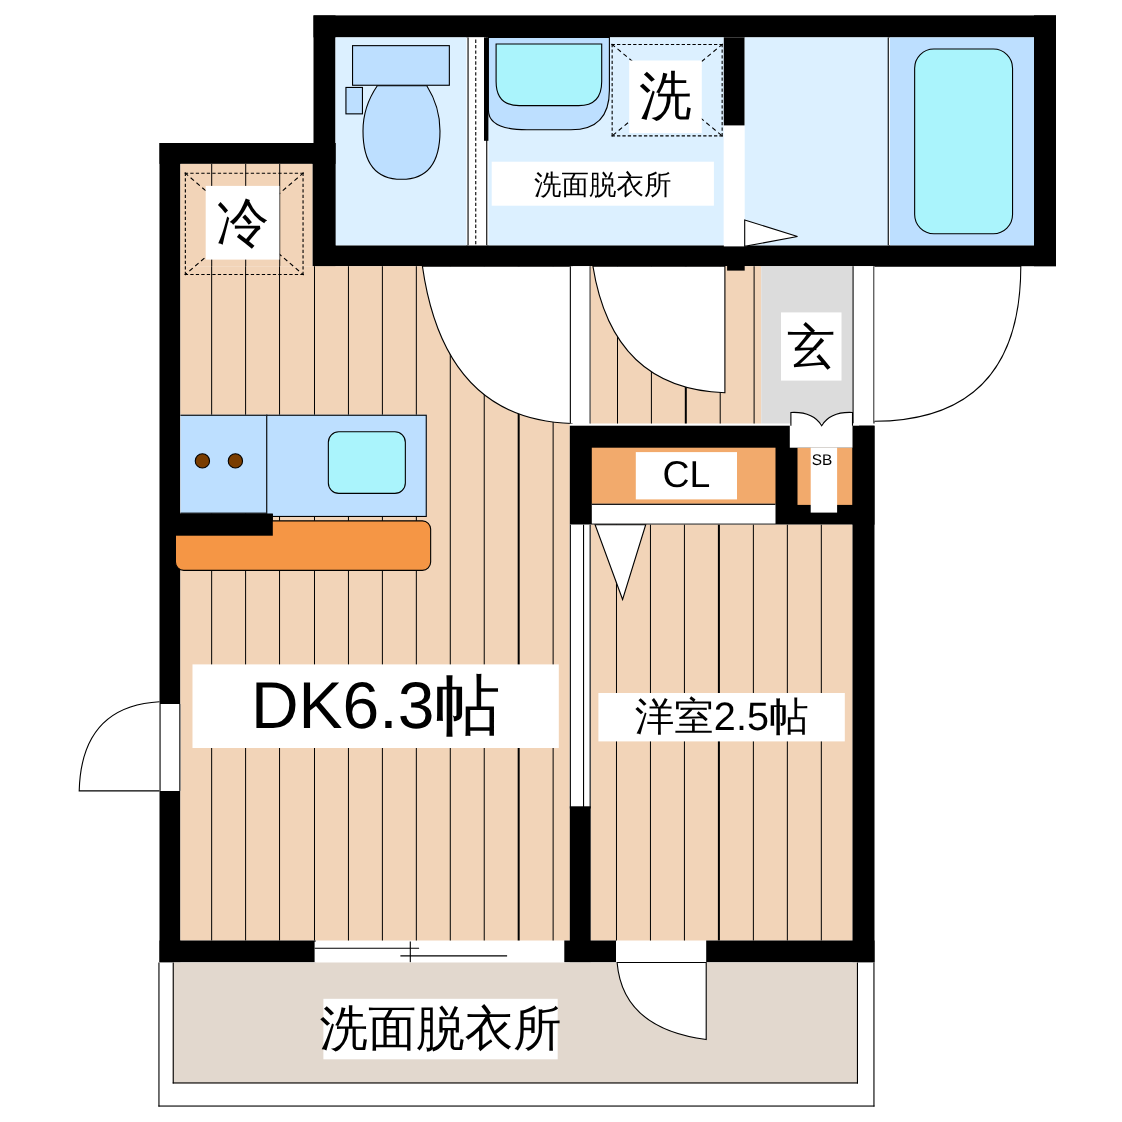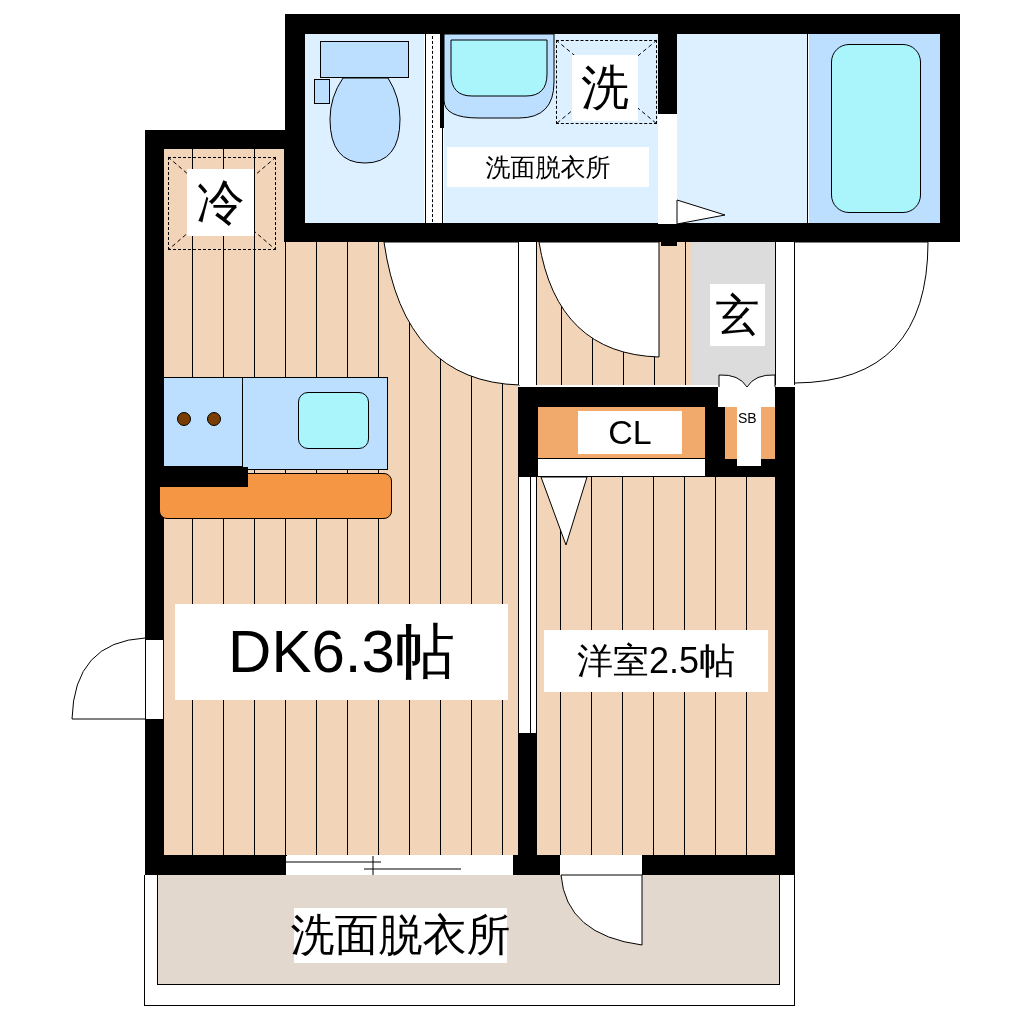--- a/index.html
+++ b/index.html
@@ -80,51 +80,51 @@
 
 <div class="abs" style="left:692px;top:242px;width:83px;height:143px;background:#dcdcdc;"></div>
 <div class="label" style="left:710px;top:284px;width:55px;height:62px;font-size:44px;">玄</div>
 <div class="abs" style="left:775px;top:242px;width:20px;height:143px;background:#fff;border-left:1px solid #000;border-right:1px solid #000;"></div>
 <svg style="left:795px;top:242px;" width="135" height="143">
   <path d="M0,0 L133,0 Q133,140 0,141" fill="#fff" stroke="#000" stroke-width="1"></path>
 </svg>
 
 <div class="wall" style="left:518px;top:387px;width:277px;height:90px;"></div>
 <div class="abs" style="left:538px;top:407px;width:167px;height:51px;background:#f2aa6c;"></div>
-<div class="label" style="left:578px;top:411px;width:104px;height:43px;font-size:34px;">CL</div>
+<div class="label" style="left:578px;top:411px;width:92px;height:43px;font-size:34px;">CL</div>
 <div class="abs" style="left:538px;top:458px;width:167px;height:18px;background:#fff;border-top:1px solid #000;"></div>
 <div class="abs" style="left:725px;top:407px;width:50px;height:52px;background:#f2aa6c;"></div>
 <div class="abs" style="left:718px;top:385px;width:63px;height:22px;background:#fff;"></div>
 <div class="abs" style="left:737px;top:407px;width:24px;height:59px;background:#fff;"></div>
 <svg style="left:719px;top:372px;" width="57" height="16">
   <path d="M0,15 L0,3 Q20,2 28,15 Q36,2 56,3 L56,15" fill="#fff" stroke="#000" stroke-width="1"></path>
 </svg>
 <div class="label" style="left:738px;top:405px;width:37px;height:26px;font-size:14px;background:transparent;overflow:hidden;justify-content:flex-start;">SB</div>
 
 <div class="floor" style="left:537px;top:477px;width:238px;height:378px;background-position:-7px 0;"></div>
 <svg style="left:541px;top:477px;" width="48" height="70">
   <polygon points="0,0 46,0 25,68" fill="#fff" stroke="#000" stroke-width="1"></polygon>
 </svg>
-<div class="label" style="left:544px;top:630px;width:224px;height:62px;font-size:36px;">洋室2.5帖</div>
+<div class="label" style="left:544px;top:630px;width:224px;height:44px;font-size:36px;">洋室2.5帖</div>
 <div class="wall" style="left:775px;top:387px;width:20px;height:488px;"></div>
 
 <div class="abs" style="left:518px;top:477px;width:19px;height:258px;background:#fff;border-left:1px solid #000;border-right:1px solid #000;"></div>
 <div class="abs" style="left:530px;top:477px;width:0;height:258px;border-left:1px solid #000;"></div>
 <div class="wall" style="left:518px;top:733px;width:19px;height:142px;"></div>
 
 <div class="abs" style="left:164px;top:377px;width:79px;height:90px;background:#bddfff;border:1px solid #000;border-left:none;"></div>
 <div class="abs" style="left:177px;top:412px;width:14px;height:14px;border-radius:50%;background:#7a3d00;border:1px solid #000;"></div>
 <div class="abs" style="left:207px;top:412px;width:14px;height:14px;border-radius:50%;background:#7a3d00;border:1px solid #000;"></div>
 <div class="abs" style="left:242px;top:377px;width:146px;height:93px;background:#bddfff;border:1px solid #000;"></div>
 <div class="abs" style="left:298px;top:392px;width:71px;height:57px;background:#aaf4fc;border:1px solid #000;border-radius:10px;"></div>
 <div class="wall" style="left:158px;top:467px;width:90px;height:20px;"></div>
 <div class="abs" style="left:159px;top:473px;width:233px;height:46px;background:#f59645;border:1px solid #000;border-radius:8px;"></div>
 <div class="wall" style="left:158px;top:467px;width:90px;height:20px;"></div>
 
-<div class="label" style="left:175px;top:604px;width:333px;height:96px;font-size:60px;">DK6.3帖</div>
+<div class="label" style="left:175px;top:604px;width:333px;height:76px;font-size:60px;">DK6.3帖</div>
 
 <div class="abs" style="left:145px;top:640px;width:19px;height:79px;background:#fff;border-left:1px solid #000;border-right:1px solid #000;"></div>
 <svg style="left:72px;top:638px;" width="74" height="82">
   <path d="M73,0 Q2,4 0,81 L73,81" fill="none" stroke="#000" stroke-width="1"></path>
 </svg>
 
 <div class="wall" style="left:145px;top:855px;width:142px;height:20px;"></div>
 <div class="abs" style="left:286px;top:856px;width:175px;height:19px;background:#fff;"></div>
 <svg style="left:286px;top:856px;" width="175" height="19">
   <line x1="0" y1="6" x2="95" y2="6" stroke="#000" stroke-width="1"></line>

